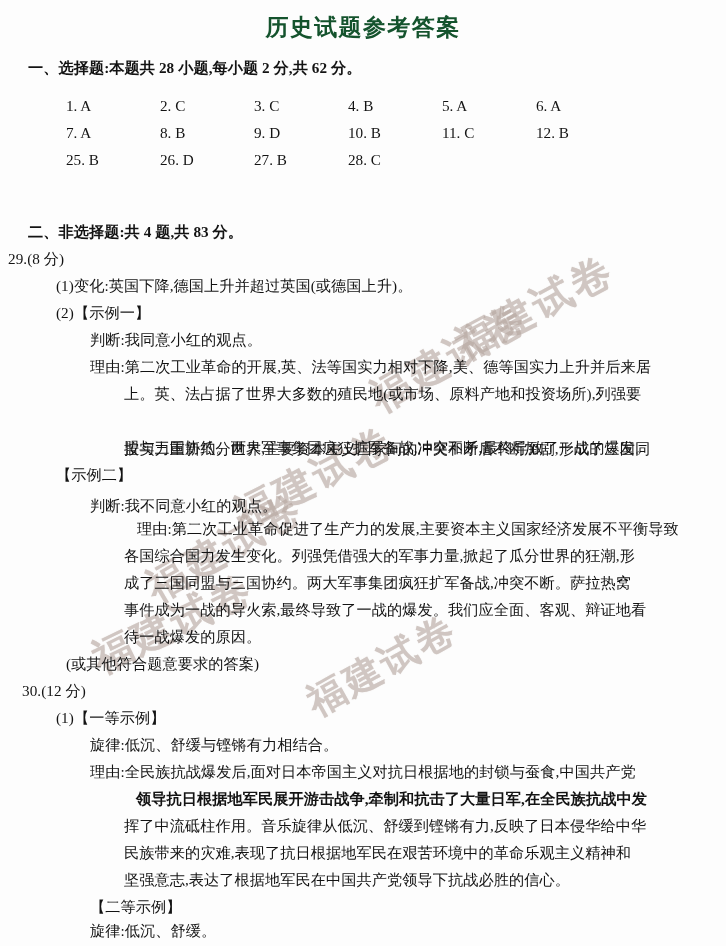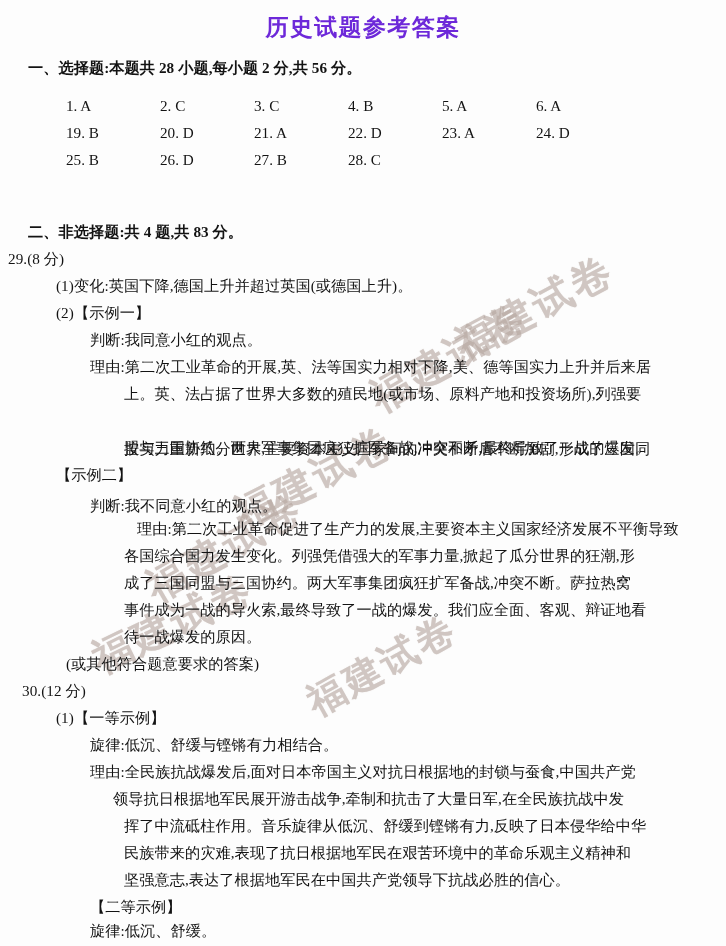--- a/index.html
+++ b/index.html
@@ -45,21 +45,21 @@
   .title {
     position: absolute;
     left: 0;
     top: 12px;
     width: 726px;
     text-align: center;
     font-family: "DejaVu Sans", "Liberation Sans", sans-serif;
     font-weight: 700;
     font-size: 23px;
     letter-spacing: .06em;
-    color: #6d28d9;
+    color: #14532d;
   }
 
   .line {
     position: absolute;
     font-size: 15.2px;
     line-height: 20px;
     white-space: nowrap;
     letter-spacing: .004em;
   }
   .line.bold {
@@ -96,38 +96,38 @@
     <div class="wm" style="left:228px; top:450px; font-size:40px; transform:rotate(-27deg);">福建试卷</div>
     <div class="wm" style="left:138px; top:520px; font-size:40px; transform:rotate(-30deg);">福建试卷</div>
     <div class="wm" style="left:86px; top:596px; font-size:40px; transform:rotate(-26deg);">福建试卷</div>
     <div class="wm" style="left:300px; top:640px; font-size:38px; transform:rotate(-29deg);">福建试卷</div>
   </div>
 
   <div class="content">
 
     <div class="title">历史试题参考答案</div>
 
-    <div class="line bold" style="left:28px; top:58px;">一、选择题:本题共 28 小题,每小题 2 分,共 56 分。</div>
+    <div class="line bold" style="left:28px; top:58px;">一、选择题:本题共 28 小题,每小题 2 分,共 62 分。</div>
 
     <div class="grid">
       <div class="grid-row">
         <span class="grid-cell">1. A</span>
         <span class="grid-cell">2. C</span>
         <span class="grid-cell">3. C</span>
         <span class="grid-cell">4. B</span>
         <span class="grid-cell">5. A</span>
         <span class="grid-cell">6. A</span>
       </div>
       <div class="grid-row">
-        <span class="grid-cell">19. B</span>
-        <span class="grid-cell">20. D</span>
-        <span class="grid-cell">21. A</span>
-        <span class="grid-cell">22. D</span>
-        <span class="grid-cell">23. A</span>
-        <span class="grid-cell">24. D</span>
+        <span class="grid-cell">7. A</span>
+        <span class="grid-cell">8. B</span>
+        <span class="grid-cell">9. D</span>
+        <span class="grid-cell">10. B</span>
+        <span class="grid-cell">11. C</span>
+        <span class="grid-cell">12. B</span>
       </div>
       <div class="grid-row">
         <span class="grid-cell">25. B</span>
         <span class="grid-cell">26. D</span>
         <span class="grid-cell">27. B</span>
         <span class="grid-cell">28. C</span>
         <span class="grid-cell"></span>
         <span class="grid-cell"></span>
       </div>
     </div>
@@ -152,21 +152,21 @@
     <div class="line" style="left:124px; top:600px;">事件成为一战的导火索,最终导致了一战的爆发。我们应全面、客观、辩证地看</div>
     <div class="line" style="left:124px; top:627px;">待一战爆发的原因。</div>
 
     <div class="line" style="left:66px; top:654px;">(或其他符合题意要求的答案)</div>
 
     <div class="line" style="left:22px; top:681px;">30.(12 分)</div>
     <div class="line" style="left:56px; top:708px;">(1)【一等示例】</div>
 
     <div class="line" style="left:90px; top:735px;">旋律:低沉、舒缓与铿锵有力相结合。</div>
     <div class="line" style="left:90px; top:762px;">理由:全民族抗战爆发后,面对日本帝国主义对抗日根据地的封锁与蚕食,中国共产党</div>
-    <div class="line" style="left:113px; top:789px;">领导抗日根据地军民展开游击战争,牵制和抗击了大量日军,在全民族抗战中发</div>
+    <div class="line" style="left:136px; top:789px;font-weight:bold;">领导抗日根据地军民展开游击战争,牵制和抗击了大量日军,在全民族抗战中发</div>
     <div class="line" style="left:124px; top:816px;">挥了中流砥柱作用。音乐旋律从低沉、舒缓到铿锵有力,反映了日本侵华给中华</div>
     <div class="line" style="left:124px; top:843px;">民族带来的灾难,表现了抗日根据地军民在艰苦环境中的革命乐观主义精神和</div>
     <div class="line" style="left:124px; top:870px;">坚强意志,表达了根据地军民在中国共产党领导下抗战必胜的信心。</div>
 
     <div class="line" style="left:90px; top:897px;">【二等示例】</div>
     <div class="line" style="left:90px; top:921px;">旋律:低沉、舒缓。</div>
 
   </div>
 </div>
 

